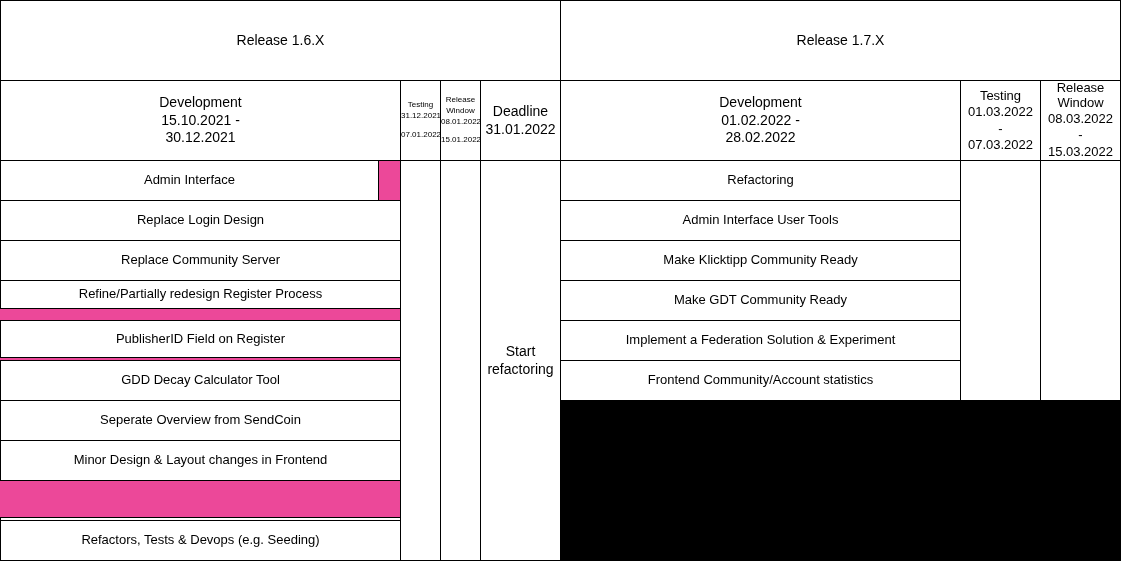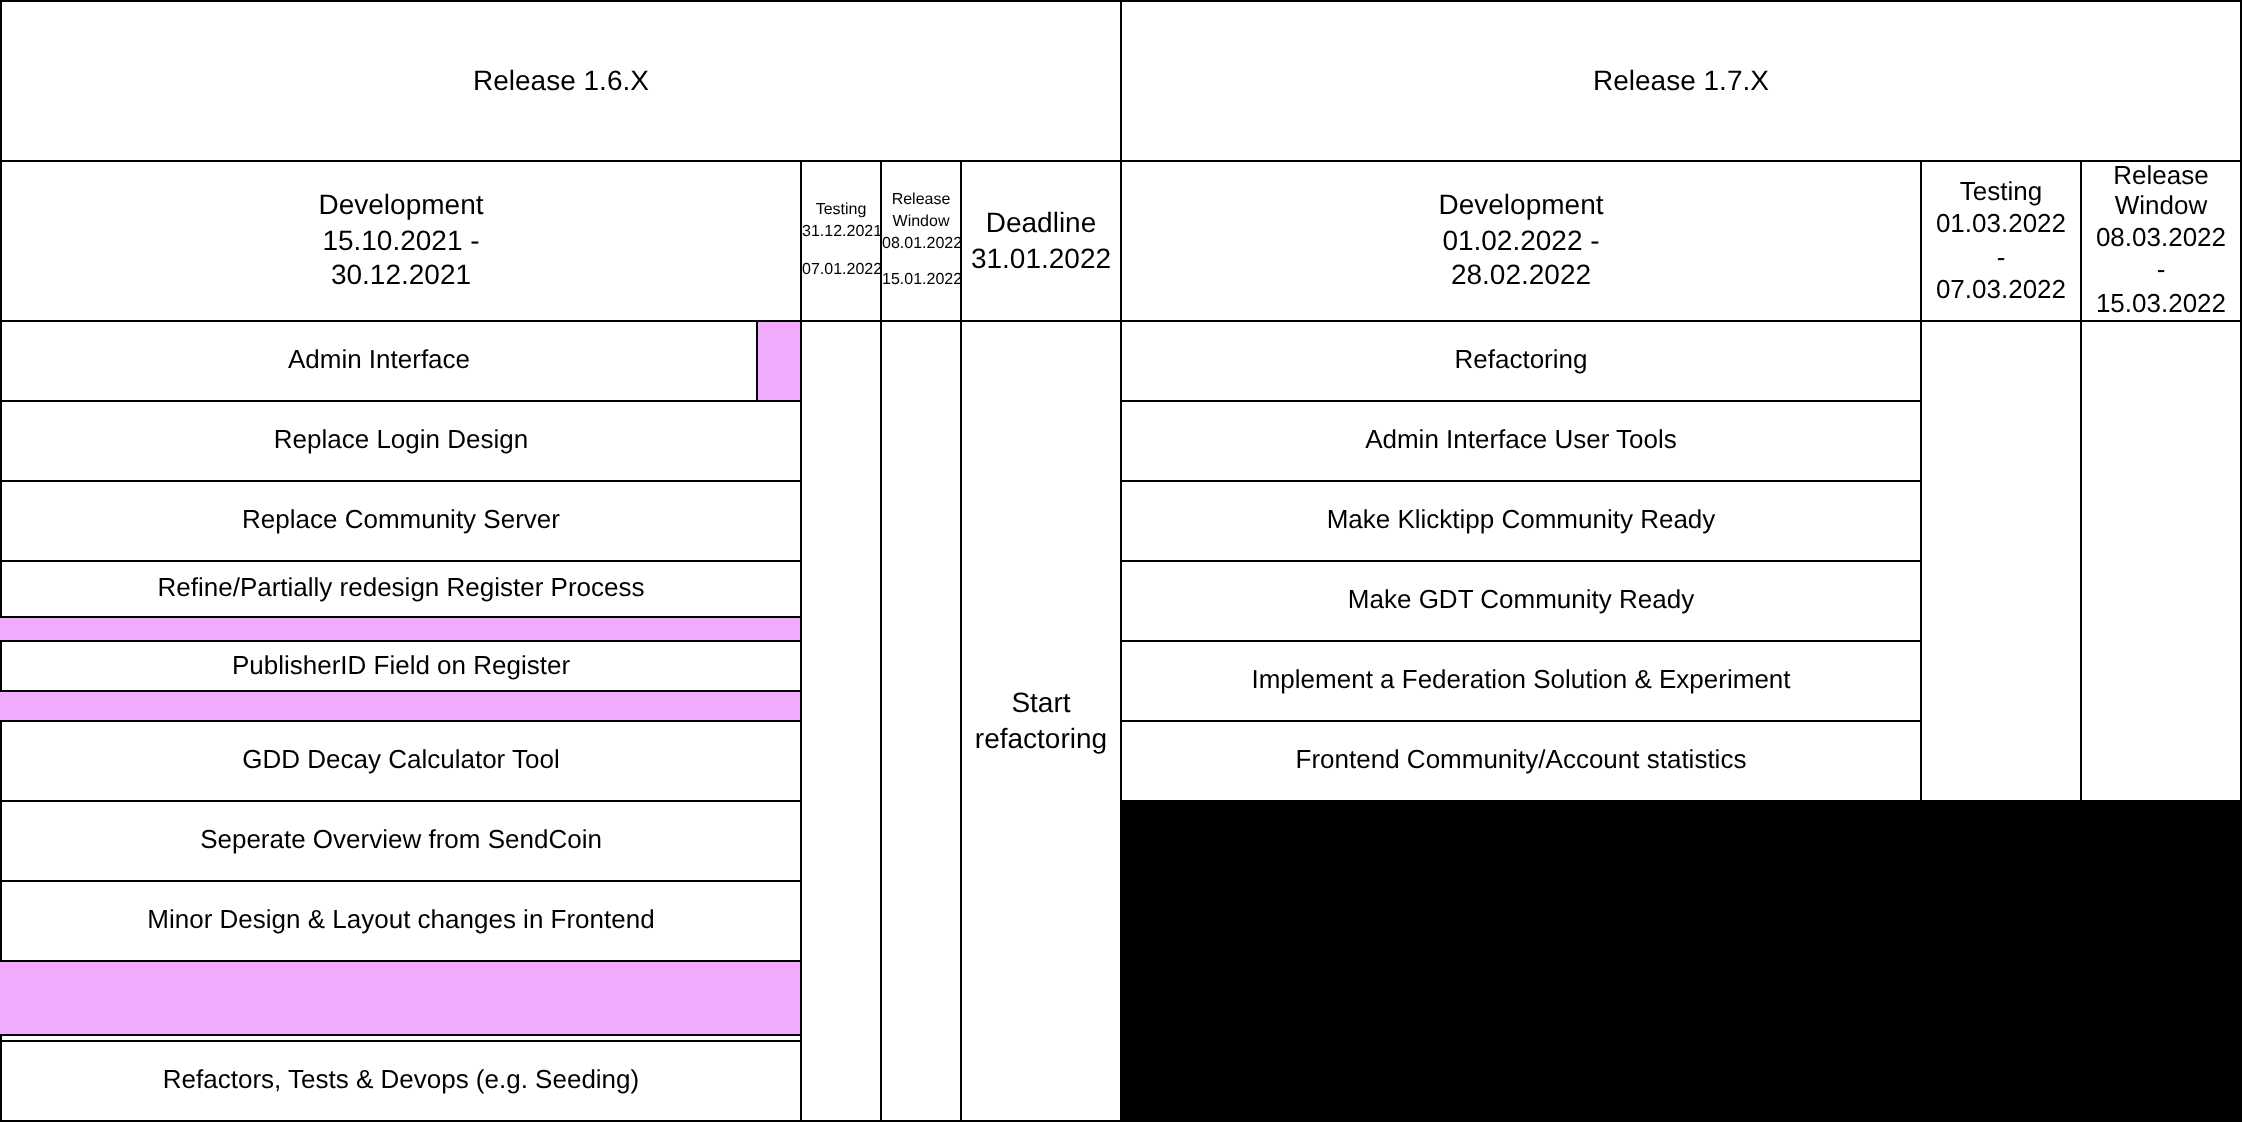--- a/index.html
+++ b/index.html
@@ -9,21 +9,21 @@
   }
   body {
     font-family: "Liberation Sans", sans-serif;
     color: #000000;
   }
   #board {
     position: relative;
     width: 1121px;
     height: 561px;
     overflow: hidden;
-    background: #f0abfc;
+    background: #ec4899;
   }
   .cell {
     position: absolute;
     box-sizing: border-box;
     border: 1px solid #000000;
     background: #ffffff;
     display: flex;
     align-items: center;
     justify-content: center;
     text-align: center;
@@ -130,21 +130,21 @@
   </div>
   <div class="cell task" style="left:0px; top:200px; width:401px; height:41px;">
     <div class="inner">Replace Login Design</div>
   </div>
   <div class="cell task" style="left:0px; top:240px; width:401px; height:41px;">
     <div class="inner">Replace Community Server</div>
   </div>
   <div class="cell task" style="left:0px; top:280px; width:401px; height:29px;">
     <div class="inner">Refine/Partially redesign Register Process</div>
   </div>
-  <div class="cell task" style="left:0px; top:320px; width:401px; height:26px;">
+  <div class="cell task" style="left:0px; top:320px; width:401px; height:38px;">
     <div class="inner">PublisherID Field on Register</div>
   </div>
   <div class="cell task" style="left:0px; top:360px; width:401px; height:41px;">
     <div class="inner">GDD Decay Calculator Tool</div>
   </div>
   <div class="cell task" style="left:0px; top:400px; width:401px; height:41px;">
     <div class="inner">Seperate Overview from SendCoin</div>
   </div>
   <div class="cell task" style="left:0px; top:440px; width:401px; height:41px;">
     <div class="inner">Minor Design &amp; Layout changes in Frontend</div>

